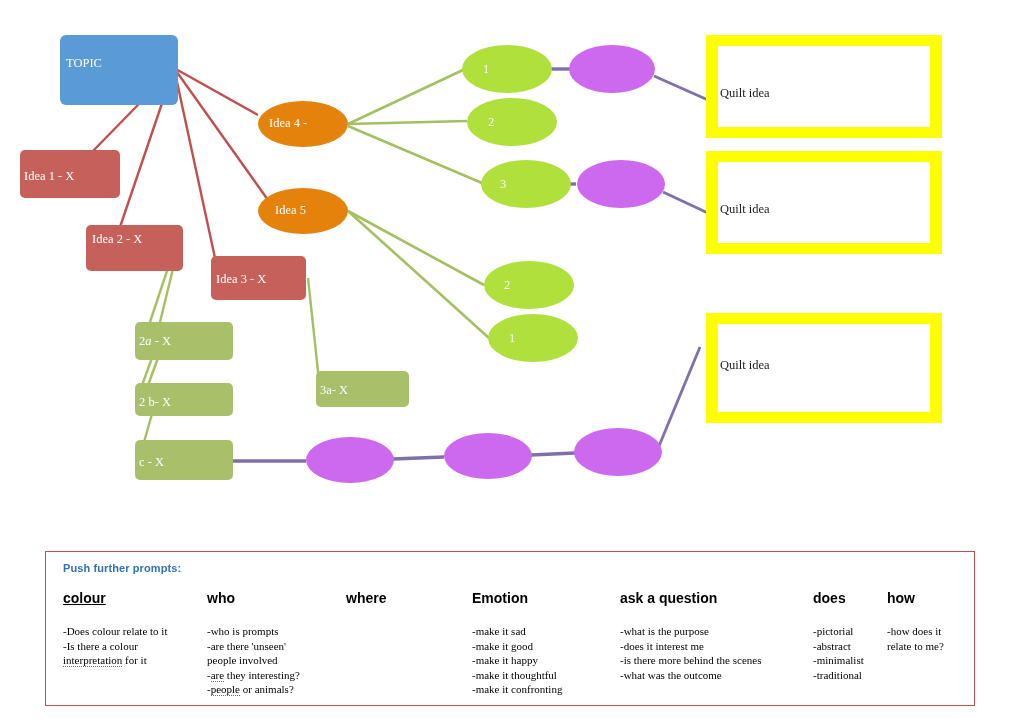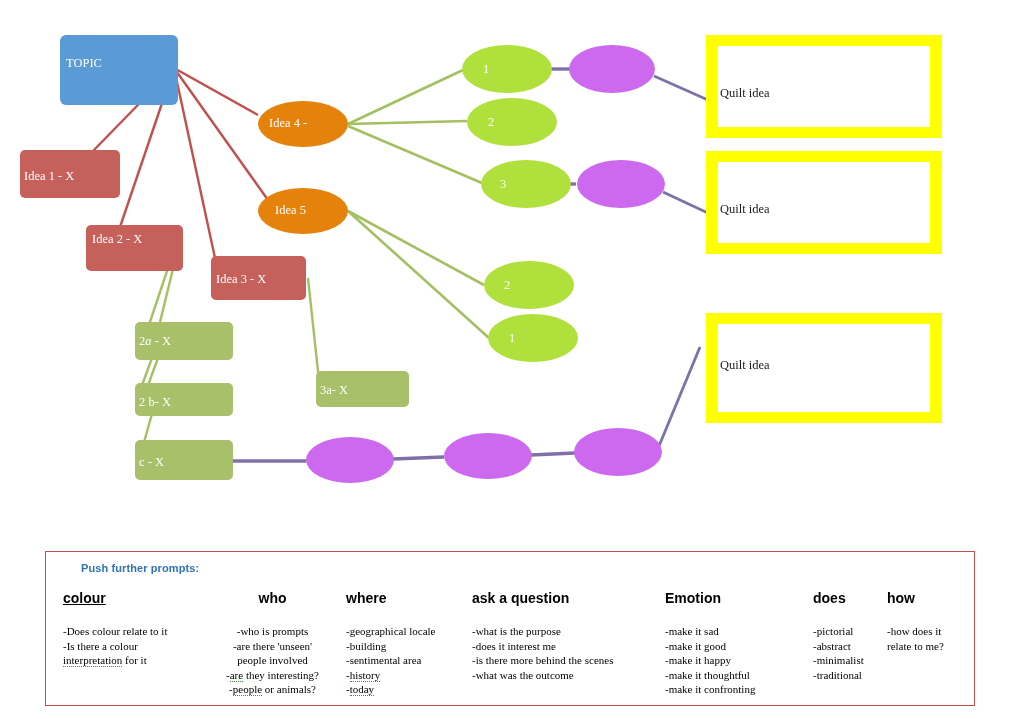--- a/index.html
+++ b/index.html
@@ -54,34 +54,34 @@
     box-sizing: border-box;
     border: 1.5px solid #c0504d;
     background: #ffffff;
     padding: 8px 12px 0 12px;
   }
   #prompts-title {
     font-family: "Liberation Sans", sans-serif;
     font-size: 11px;
     font-weight: bold;
     color: #2e74b5;
-    margin: 2px 0 0 23px;
+    margin: 2px 0 0 5px;
     letter-spacing: 0.1px;
   }
   #prompt-columns {
     display: flex;
     margin-top: 16px;
     padding-left: 5px;
   }
   .prompt-col {
     flex: 0 0 auto;
     padding-right: 8px;
   }
   .prompt-col.c-colour  { width: 136px; }
-  .prompt-col.c-who     { width: 131px; text-align: center; }
+  .prompt-col.c-who     { width: 131px; }
   .prompt-col.c-where   { width: 118px; }
   .prompt-col.c-why     { width: 93px;  }
   .prompt-col.c-ask     { width: 185px; }
   .prompt-col.c-emotion { width: 140px; }
   .prompt-col.c-style   { width: 66px;  }
   .prompt-col.c-how     { width: 66px;  }
 
   .prompt-head {
     font-family: "Liberation Sans", sans-serif;
     font-size: 14px;
@@ -268,51 +268,44 @@
           <div class="prompt-item">-who is prompts</div>
           <div class="prompt-item">-are there 'unseen'</div>
           <div class="prompt-item">people involved</div>
           <div class="prompt-item">-<span class="sp">are</span> they interesting?</div>
           <div class="prompt-item">-<span class="sp">people</span> or animals?</div>
         </div>
       </div>
 
       <div class="prompt-col c-where">
         <div class="prompt-head">where</div>
-        <div class="prompt-items">
-          <div class="prompt-item">-geographical locale</div>
-          <div class="prompt-item">-building</div>
-          <div class="prompt-item">-sentimental area</div>
-          <div class="prompt-item">-<span class="sp">history</span></div>
-          <div class="prompt-item">-<span class="sp">today</span></div>
-        </div>
-      </div>
-
-
-      <div class="prompt-col c-ask">
-        <div class="prompt-head">ask a question</div>
-        <div class="prompt-items">
-          <div class="prompt-item">-what is the purpose</div>
-          <div class="prompt-item">-does it interest me</div>
-          <div class="prompt-item">-is there more behind the scenes</div>
-          <div class="prompt-item">-what was the outcome</div>
-        </div>
-      </div>
+      </div>
+
 
       <div class="prompt-col c-emotion">
         <div class="prompt-head">Emotion</div>
         <div class="prompt-items">
           <div class="prompt-item">-make it sad</div>
           <div class="prompt-item">-make it good</div>
           <div class="prompt-item">-make it happy</div>
           <div class="prompt-item">-make it thoughtful</div>
           <div class="prompt-item">-make it confronting</div>
         </div>
       </div>
 
+      <div class="prompt-col c-ask">
+        <div class="prompt-head">ask a question</div>
+        <div class="prompt-items">
+          <div class="prompt-item">-what is the purpose</div>
+          <div class="prompt-item">-does it interest me</div>
+          <div class="prompt-item">-is there more behind the scenes</div>
+          <div class="prompt-item">-what was the outcome</div>
+        </div>
+      </div>
+
       <div class="prompt-col c-style">
         <div class="prompt-head">does</div>
         <div class="prompt-items">
           <div class="prompt-item">-pictorial</div>
           <div class="prompt-item">-abstract</div>
           <div class="prompt-item">-minimalist</div>
           <div class="prompt-item">-traditional</div>
         </div>
       </div>
 

